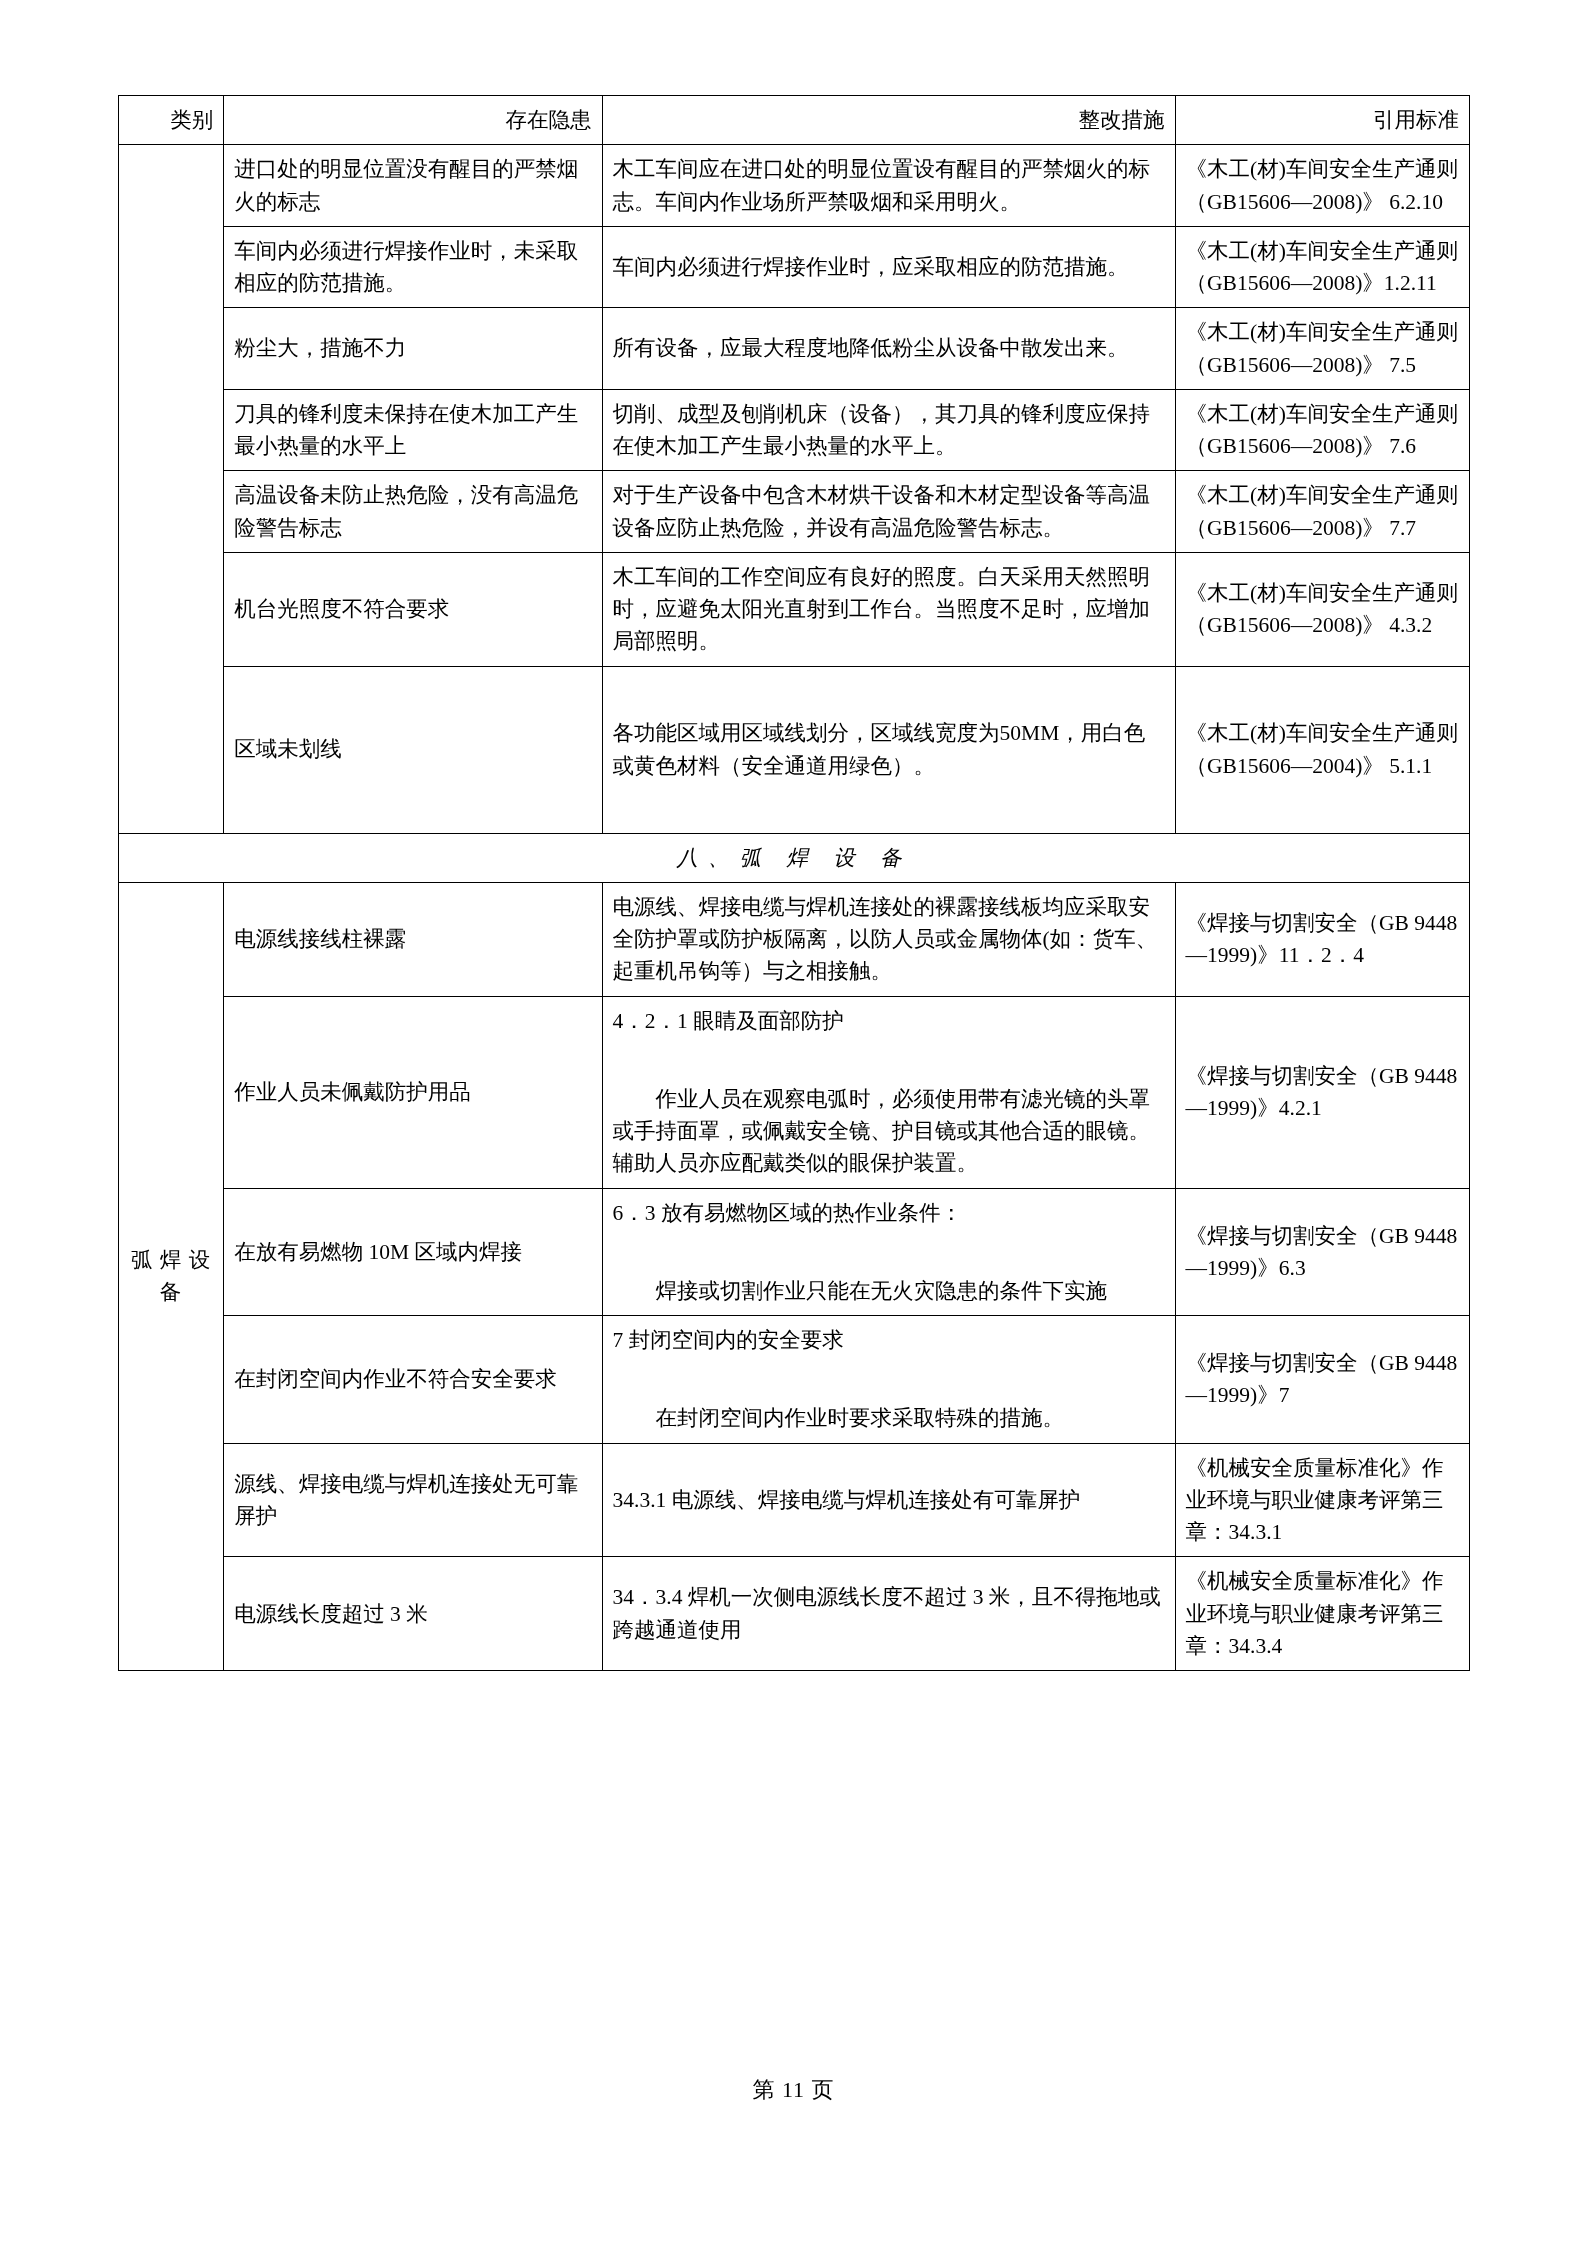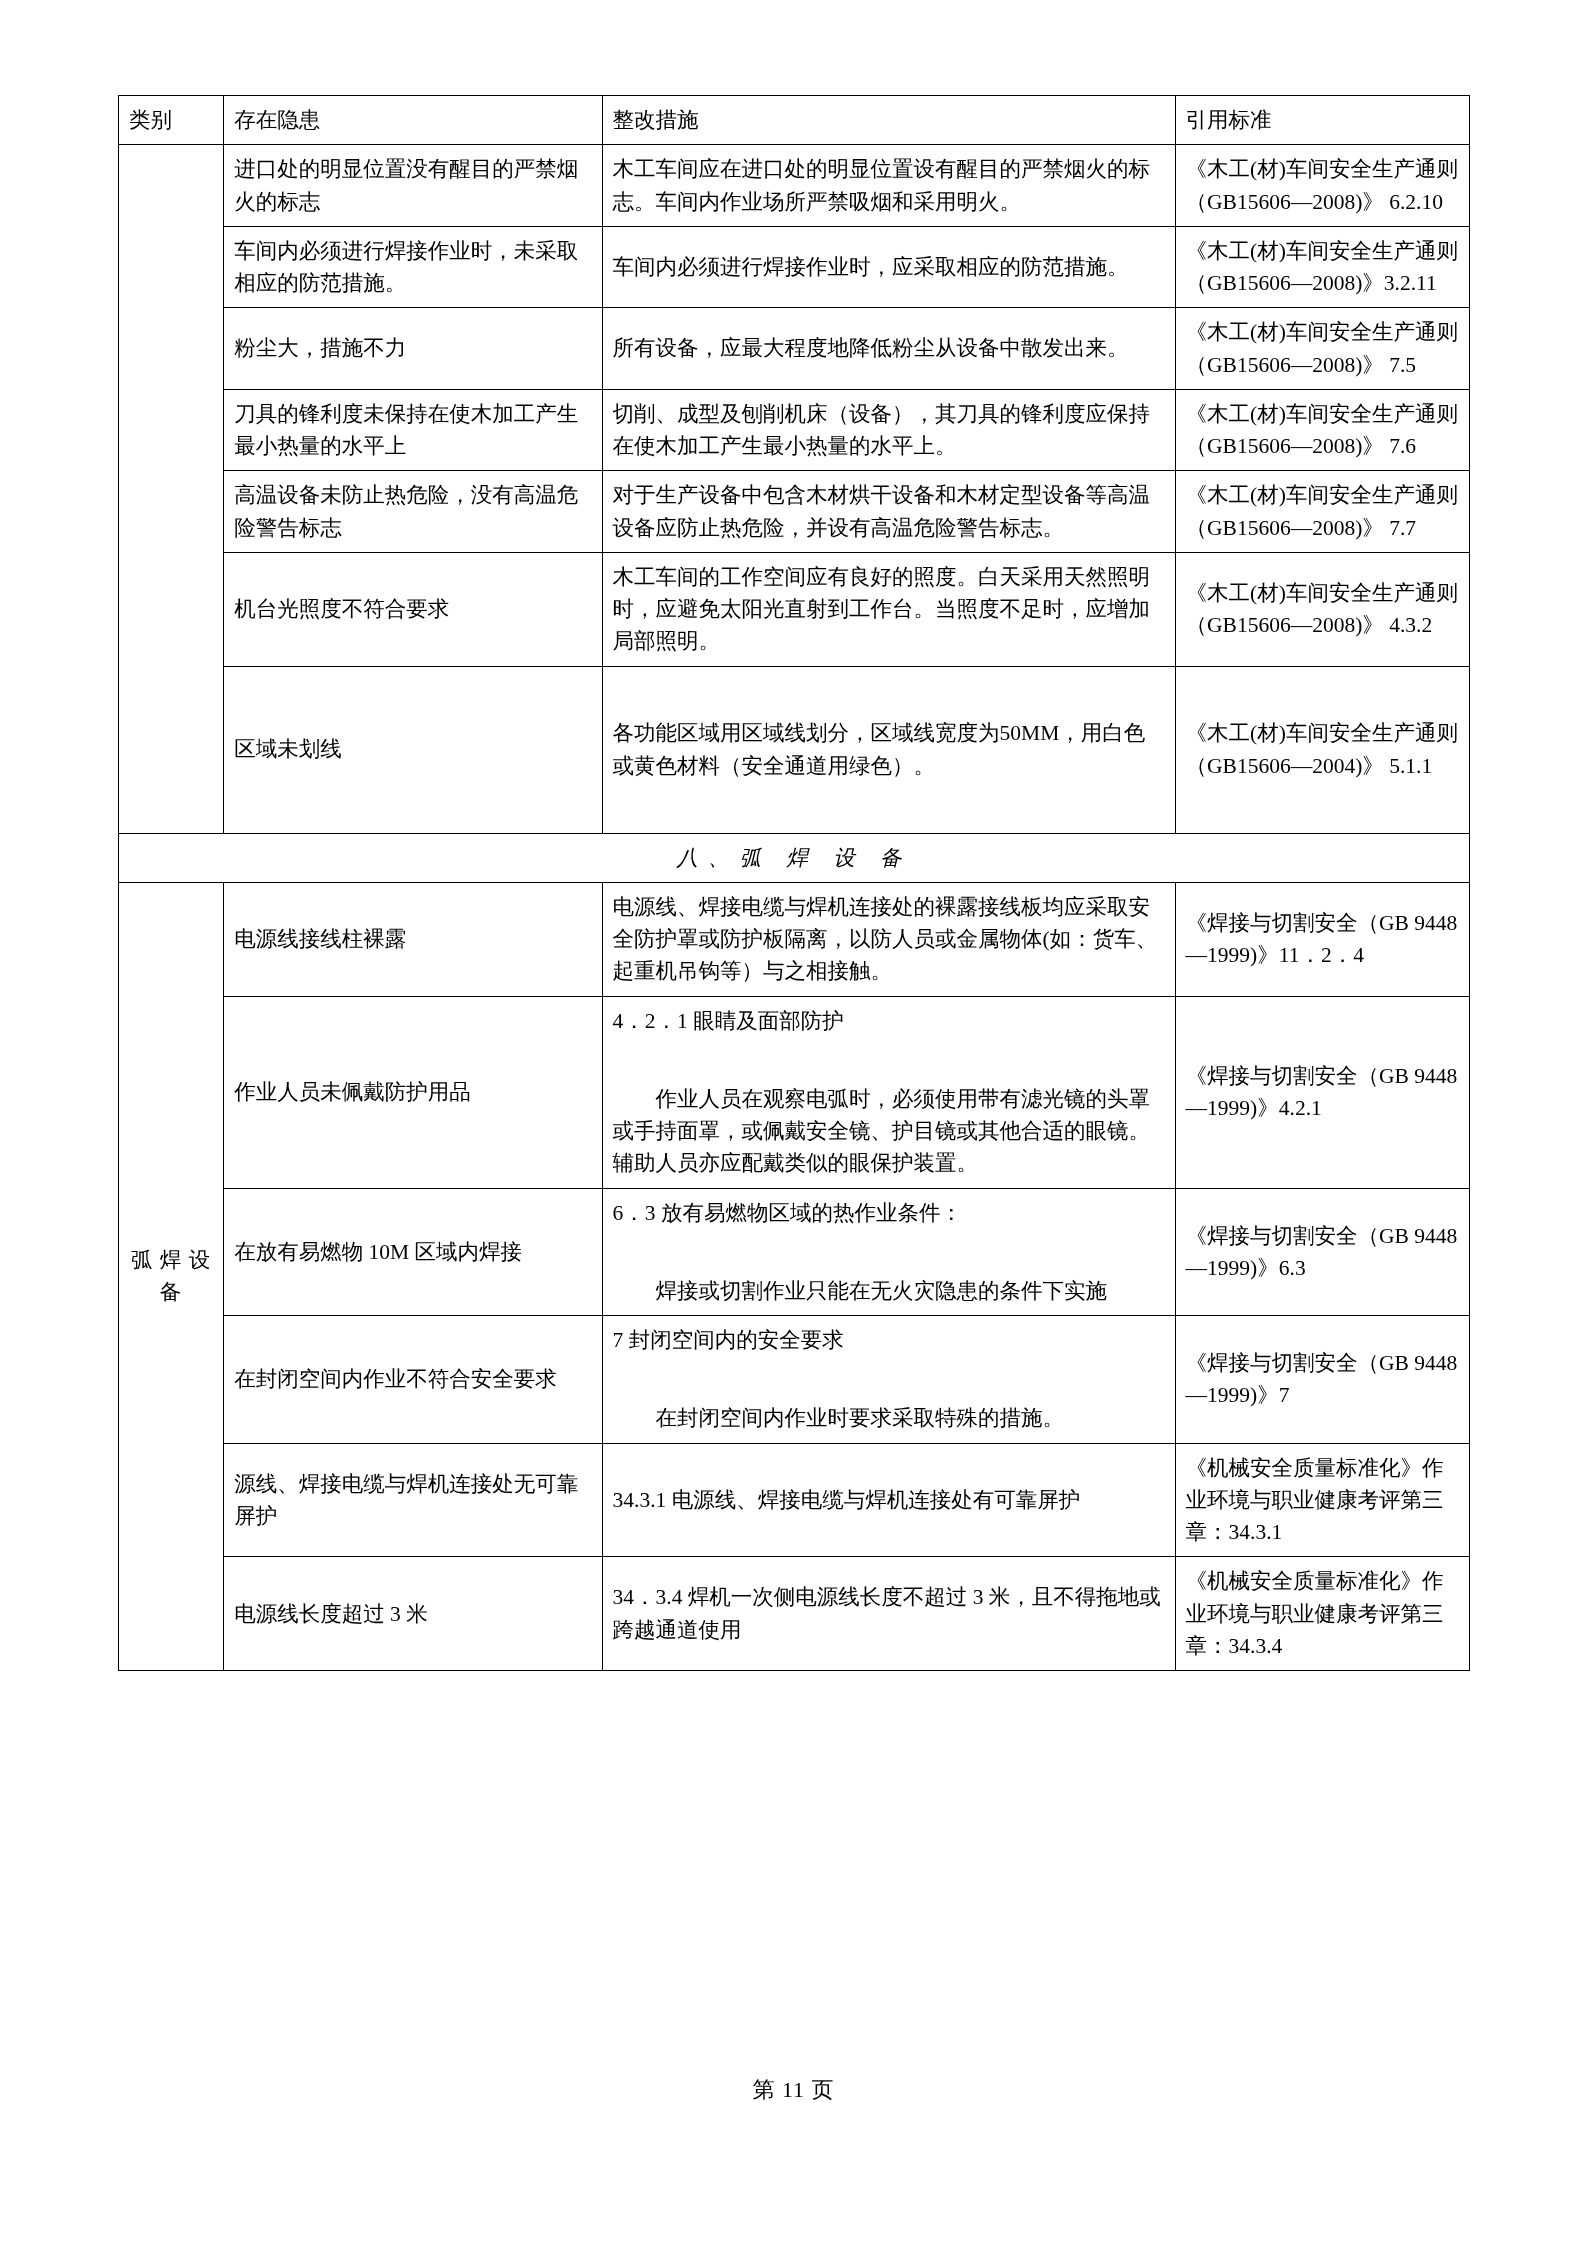--- a/index.html
+++ b/index.html
@@ -34,21 +34,21 @@
     font-size: 21.5px;
     line-height: 1.5;
     font-weight: normal;
   }
   .col-cat { width: 100px; }
   .col-hazard { width: 360px; }
   .col-measure { width: 545px; }
   .col-std { width: 280px; }
 
   th.hdr {
-    text-align: left;
+    text-align: right;
     font-size: 22px;
     padding: 9px 6px;
   }
   td.cat-cell {
     text-align: center;
     font-size: 22px;
     line-height: 2.4;
     letter-spacing: 1px;
   }
   td.hazard {
@@ -105,21 +105,21 @@
 
       <tr>
         <td rowspan="7"></td>
         <td class="hazard">进口处的明显位置没有醒目的严禁烟火的标志</td>
         <td class="measure">木工车间应在进口处的明显位置设有醒目的严禁烟火的标志。车间内作业场所严禁吸烟和采用明火。</td>
         <td class="std">《木工(材)车间安全生产通则（GB15606—2008)》 6.2.10</td>
       </tr>
       <tr>
         <td class="hazard">车间内必须进行焊接作业时，未采取相应的防范措施。</td>
         <td class="measure">车间内必须进行焊接作业时，应采取相应的防范措施。</td>
-        <td class="std">《木工(材)车间安全生产通则（GB15606—2008)》3.2.11</td>
+        <td class="std">《木工(材)车间安全生产通则（GB15606—2008)》1.2.11</td>
       </tr>
       <tr>
         <td class="hazard">粉尘大，措施不力</td>
         <td class="measure">所有设备，应最大程度地降低粉尘从设备中散发出来。</td>
         <td class="std">《木工(材)车间安全生产通则（GB15606—2008)》 7.5</td>
       </tr>
       <tr>
         <td class="hazard">刀具的锋利度未保持在使木加工产生最小热量的水平上</td>
         <td class="measure">切削、成型及刨削机床（设备），其刀具的锋利度应保持在使木加工产生最小热量的水平上。</td>
         <td class="std">《木工(材)车间安全生产通则（GB15606—2008)》 7.6</td>

